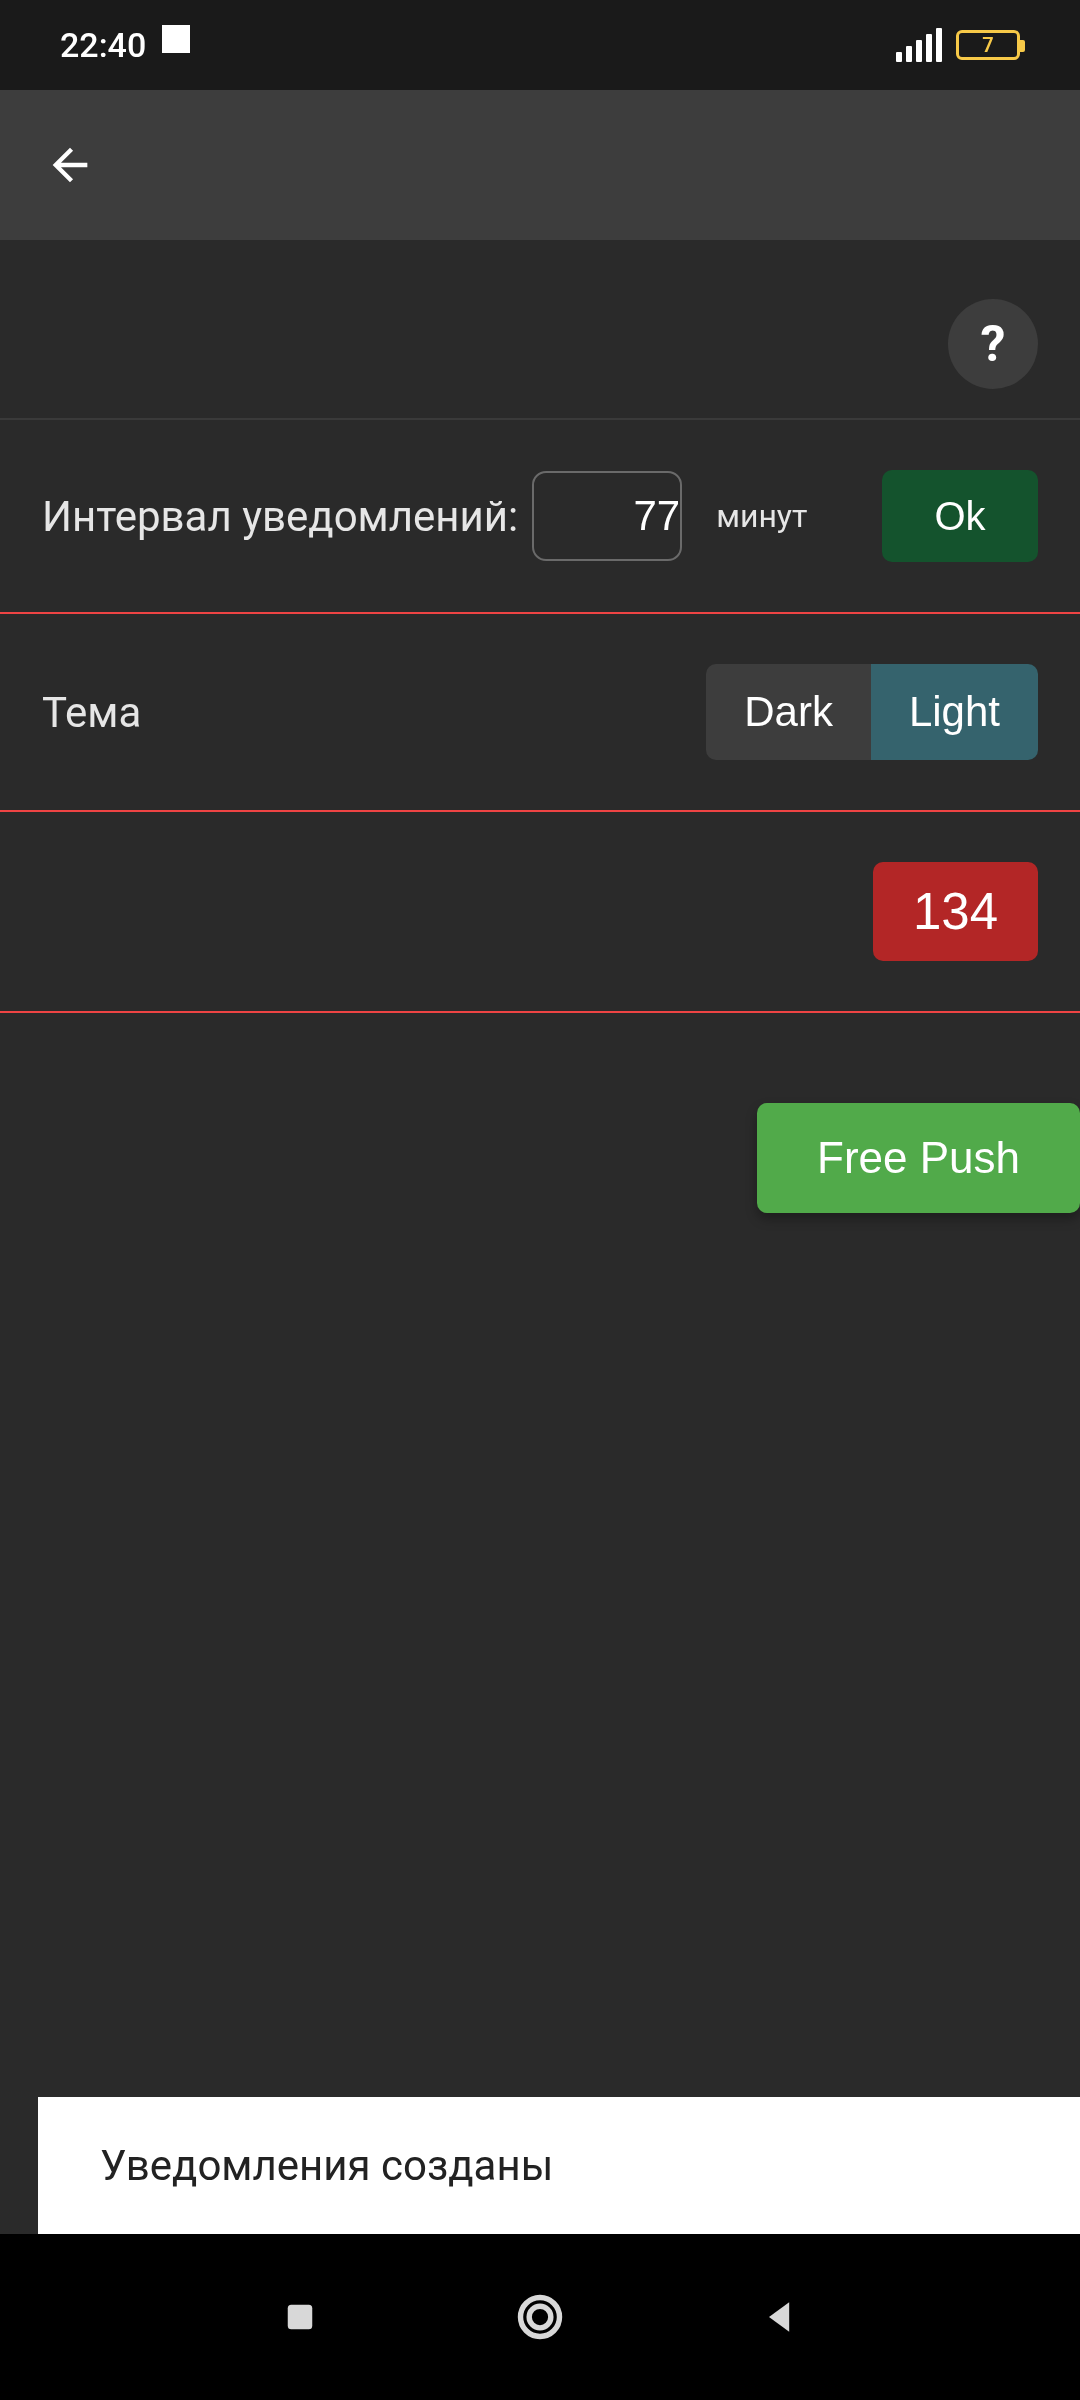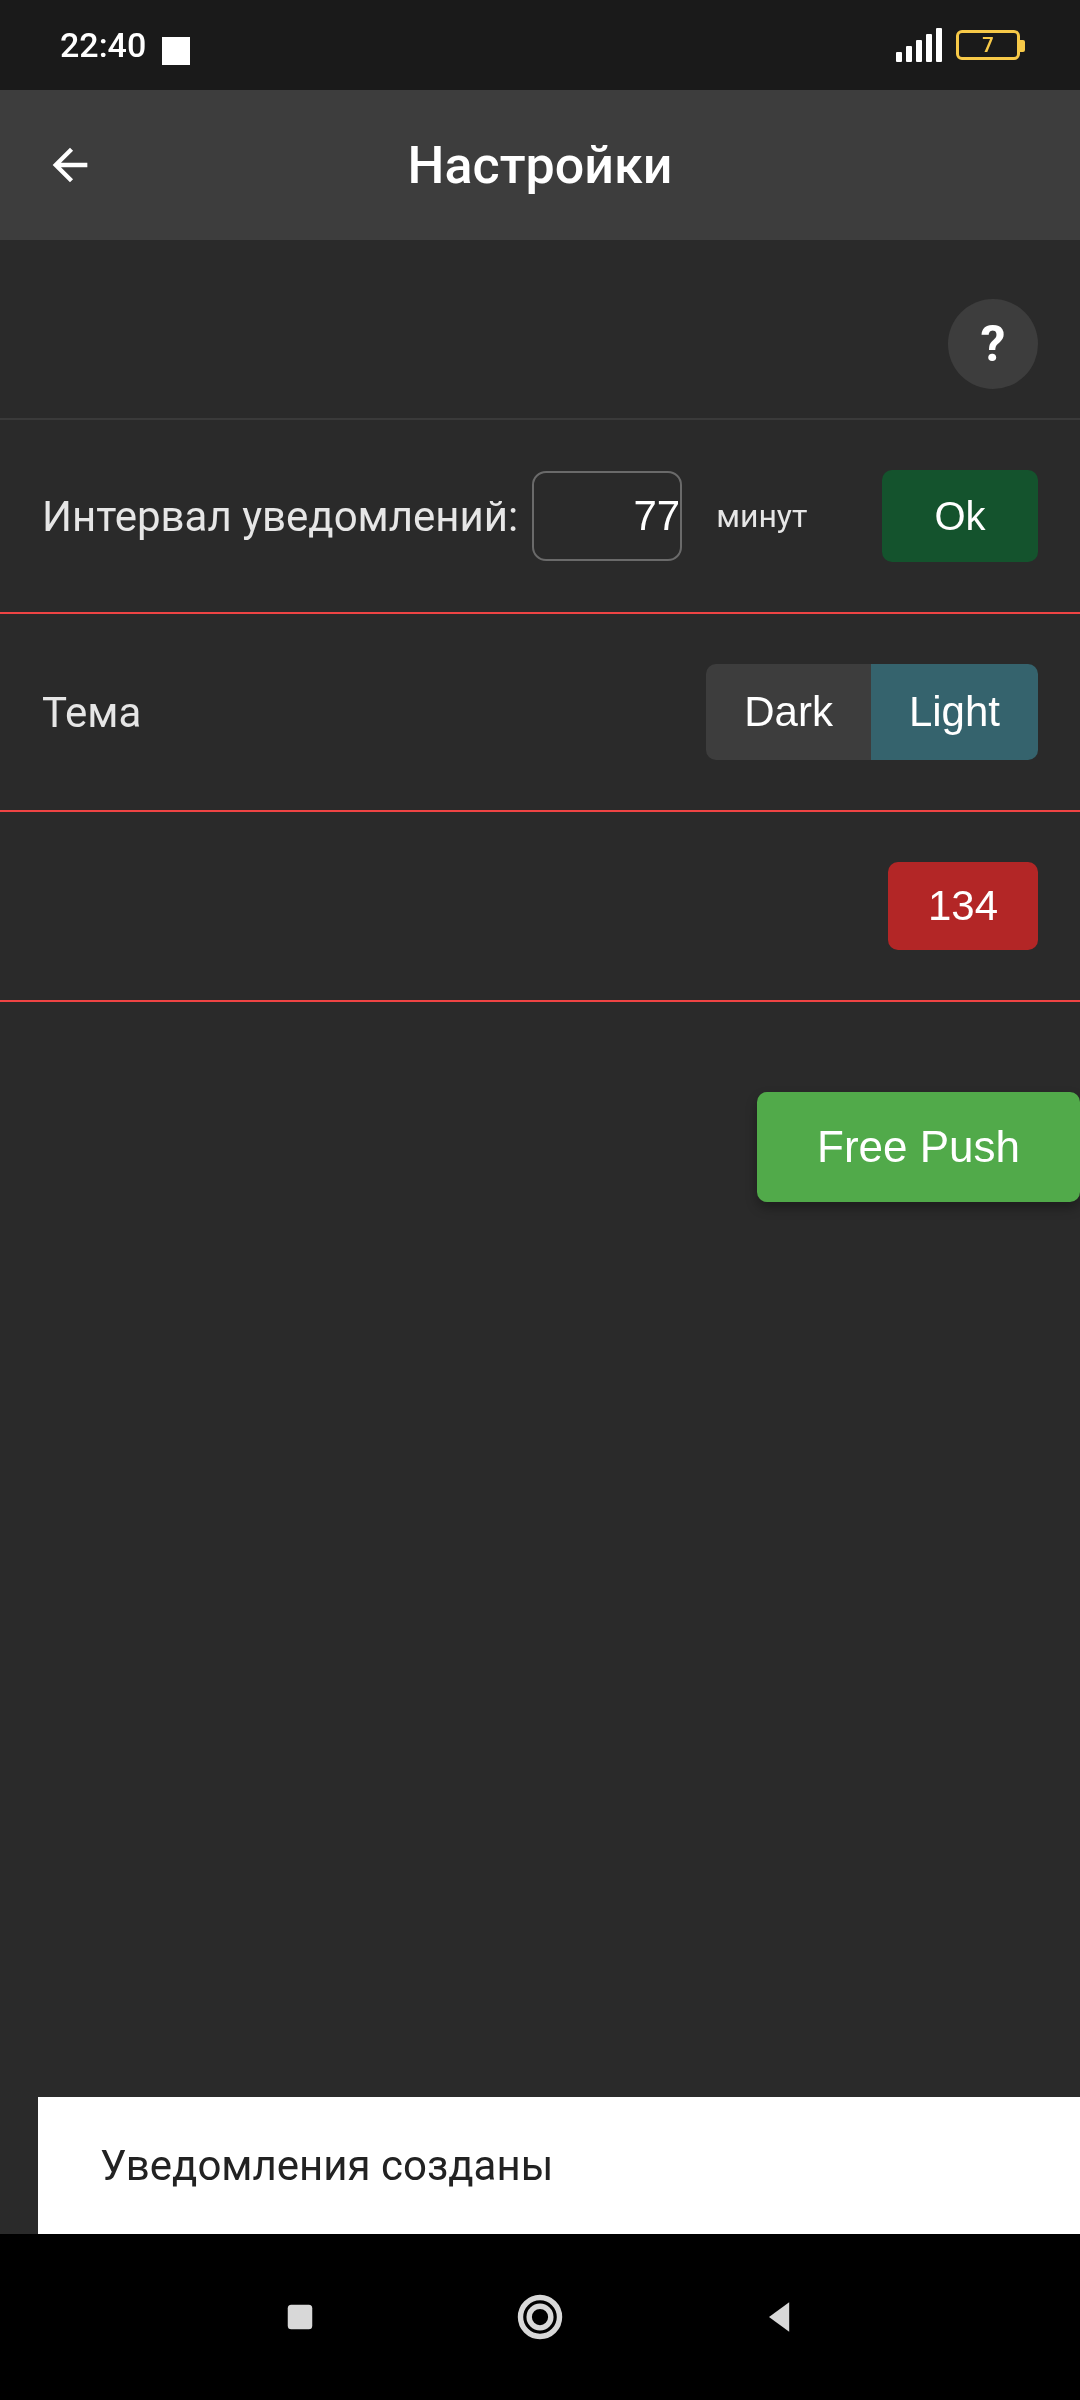--- a/index.html
+++ b/index.html
@@ -16,21 +16,21 @@
       height: 90px;
       background: #1a1a1a;
       display: flex;
       align-items: center;
       justify-content: space-between;
       padding: 0 60px;
       font-size: 34px;
       font-weight: 500;
       color: #ffffff;
     }
-    .status-left { display: flex; align-items: flex-end; gap: 16px; }
+    .status-left { display: flex; align-items: flex-start; gap: 16px; }
     .status-square { width: 28px; height: 28px; background: #fff; }
     .status-right { display: flex; align-items: center; gap: 14px; }
     .signal-bars { display: flex; align-items: flex-end; gap: 4px; }
     .signal-bars span { width: 6px; background: #fff; border-radius: 1px; }
     .signal-bars span:nth-child(1){height:10px}
     .signal-bars span:nth-child(2){height:16px}
     .signal-bars span:nth-child(3){height:22px}
     .signal-bars span:nth-child(4){height:28px}
     .signal-bars span:nth-child(5){height:34px}
     .battery {
@@ -86,21 +86,21 @@
       display:flex; border-radius:10px; overflow:hidden;
     }
     .toggle-opt {
       padding: 24px 38px; font-size:42px; color:#fff; background:#3d3d3d;
       border:none;
     }
     .toggle-opt.active { background:#35636d; }
     .badge {
       margin-left:auto;
       background:#b32626; color:#fff; border:none;
-      padding: 20px 40px; border-radius:10px; font-size:42px;
+      padding: 20px 40px; border-radius:10px; font-size:51px;
     }
     .free-push-wrap { display:flex; justify-content:flex-end; padding-top: 90px;}
     .free-push {
       background:#51aa4a; color:#fff; border:none;
       padding: 30px 60px; border-radius:10px; font-size:44px; font-weight:500;
       box-shadow: 0 6px 12px rgba(0,0,0,.3);
     }
     .toast {
       position:absolute; left:0; right:0; bottom:166px;
       background:#fff; color:#222; padding: 44px 62px;
@@ -135,21 +135,20 @@
     </div>
   </div>
 </div>
 
 <div class="app-bar">
   <div class="back-arrow">
     <svg width="52" height="52" viewBox="0 0 24 24">
       <path d="M20 11H7.83l5.59-5.59L12 4l-8 8 8 8 1.41-1.41L7.83 13H20v-2z" fill="#fff"></path>
     </svg>
   </div>
-  <div class="app-title">Настройки</div>
 </div>
 
 <div class="content">
 
   <div class="help-row">
     <div class="help-btn">
       <span>?</span>
     </div>
   </div>
 

